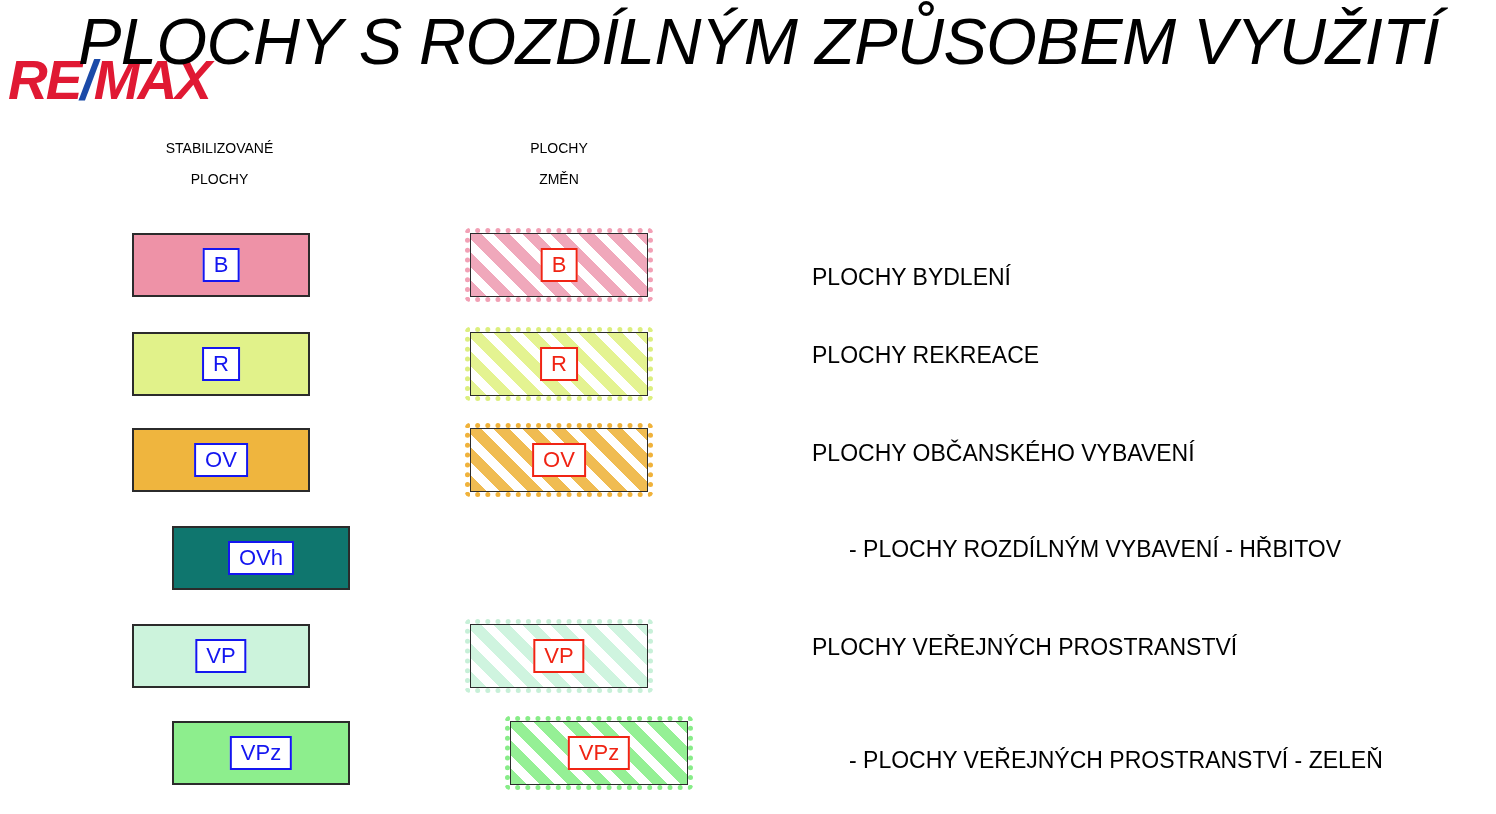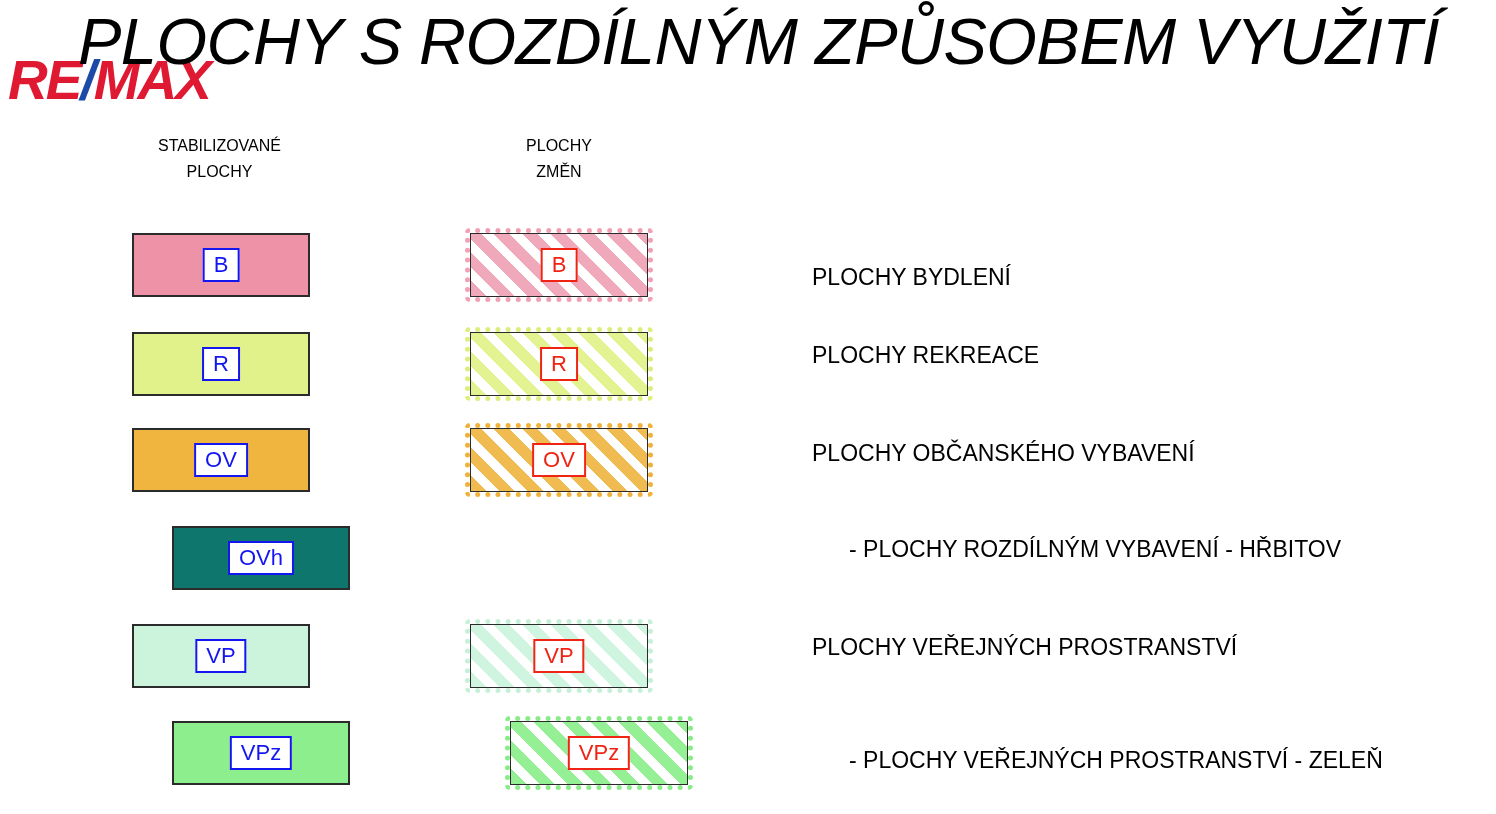--- a/index.html
+++ b/index.html
@@ -45,22 +45,22 @@
     line-height: 64px;
     white-space: nowrap;
     letter-spacing: -0.5px;
     font-style: italic;
   }
 
   
   .col-header {
     position: absolute;
     text-align: center;
-    font-size: 16px;
-    line-height: 26px;
+    font-size: 14px;
+    line-height: 31px;
     white-space: pre-line;
   }
   #header-stabilized { left: 121px; top: 133px; width: 197px; }
   #header-changes   { left: 470px; top: 133px; width: 178px; }
 
   
   .legend-row {
     position: absolute;
     left: 0;
     width: 1496px;

